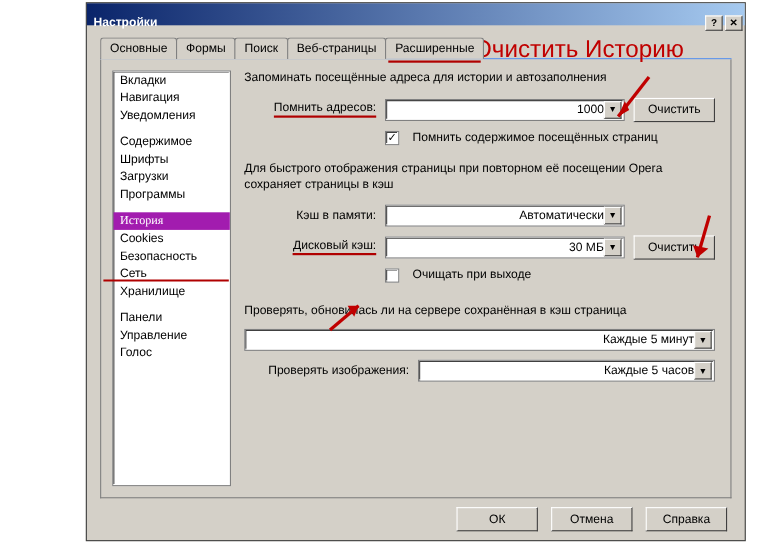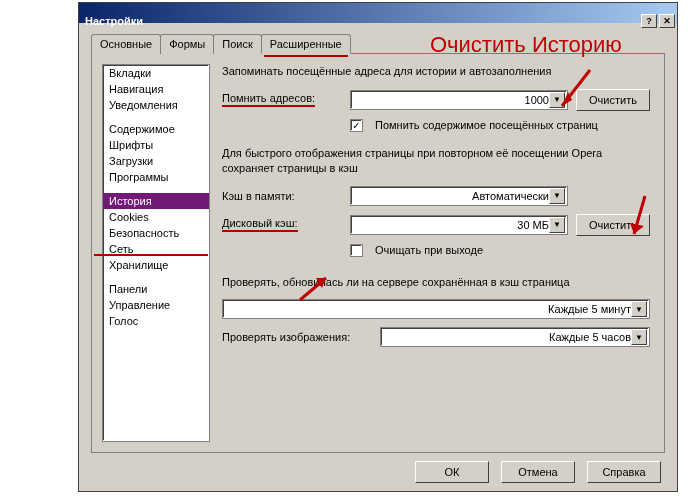--- a/index.html
+++ b/index.html
@@ -90,36 +90,37 @@
     background: #fff;
     border: 1px solid #808080;
     box-shadow: inset -1px -1px #fff, inset 1px 1px #404040;
     overflow: hidden;
   }
   .sidebar-item {
     padding: 2px 6px;
     cursor: default;
   }
   .sidebar-item.selected {
-    background: #701a75;
+    background: #a21caf;
     color: #fff;
+    font-family: Liberation Serif, serif;
   }
   .sidebar-sep { height: 8px; }
   .content {
     flex: 1;
     padding: 10px 14px 10px 4px;
     position: relative;
   }
   .row {
     display: flex;
     align-items: center;
     margin-bottom: 8px;
     gap: 8px;
   }
-  .label { width: 120px; }
+  .label { width: 120px; text-align: right; }
   .select {
     flex: 1;
     height: 20px;
     background: #fff;
     border: 1px solid #808080;
     box-shadow: inset -1px -1px #fff, inset 1px 1px #404040;
     display: flex;
     align-items: center;
     justify-content: flex-end;
     padding: 0 2px 0 4px;
@@ -189,20 +190,21 @@
       <div class="sysbtn">?</div>
       <div class="sysbtn">✕</div>
     </div>
   </div>
 
   <div class="client">
     <div class="tabs">
       <div class="tab">Основные</div>
       <div class="tab">Формы</div>
       <div class="tab">Поиск</div>
+      <div class="tab">Веб-страницы</div>
       <div class="tab active" style="position:relative">
         <span>Расширенные</span>
         <span class="tab-underline" style="left:2px;right:2px;bottom:-4px"></span>
       </div>
     </div>
 
     <div class="body">
       <div class="sidebar">
         <div class="sidebar-item">Вкладки</div>
         <div class="sidebar-item">Навигация</div>

